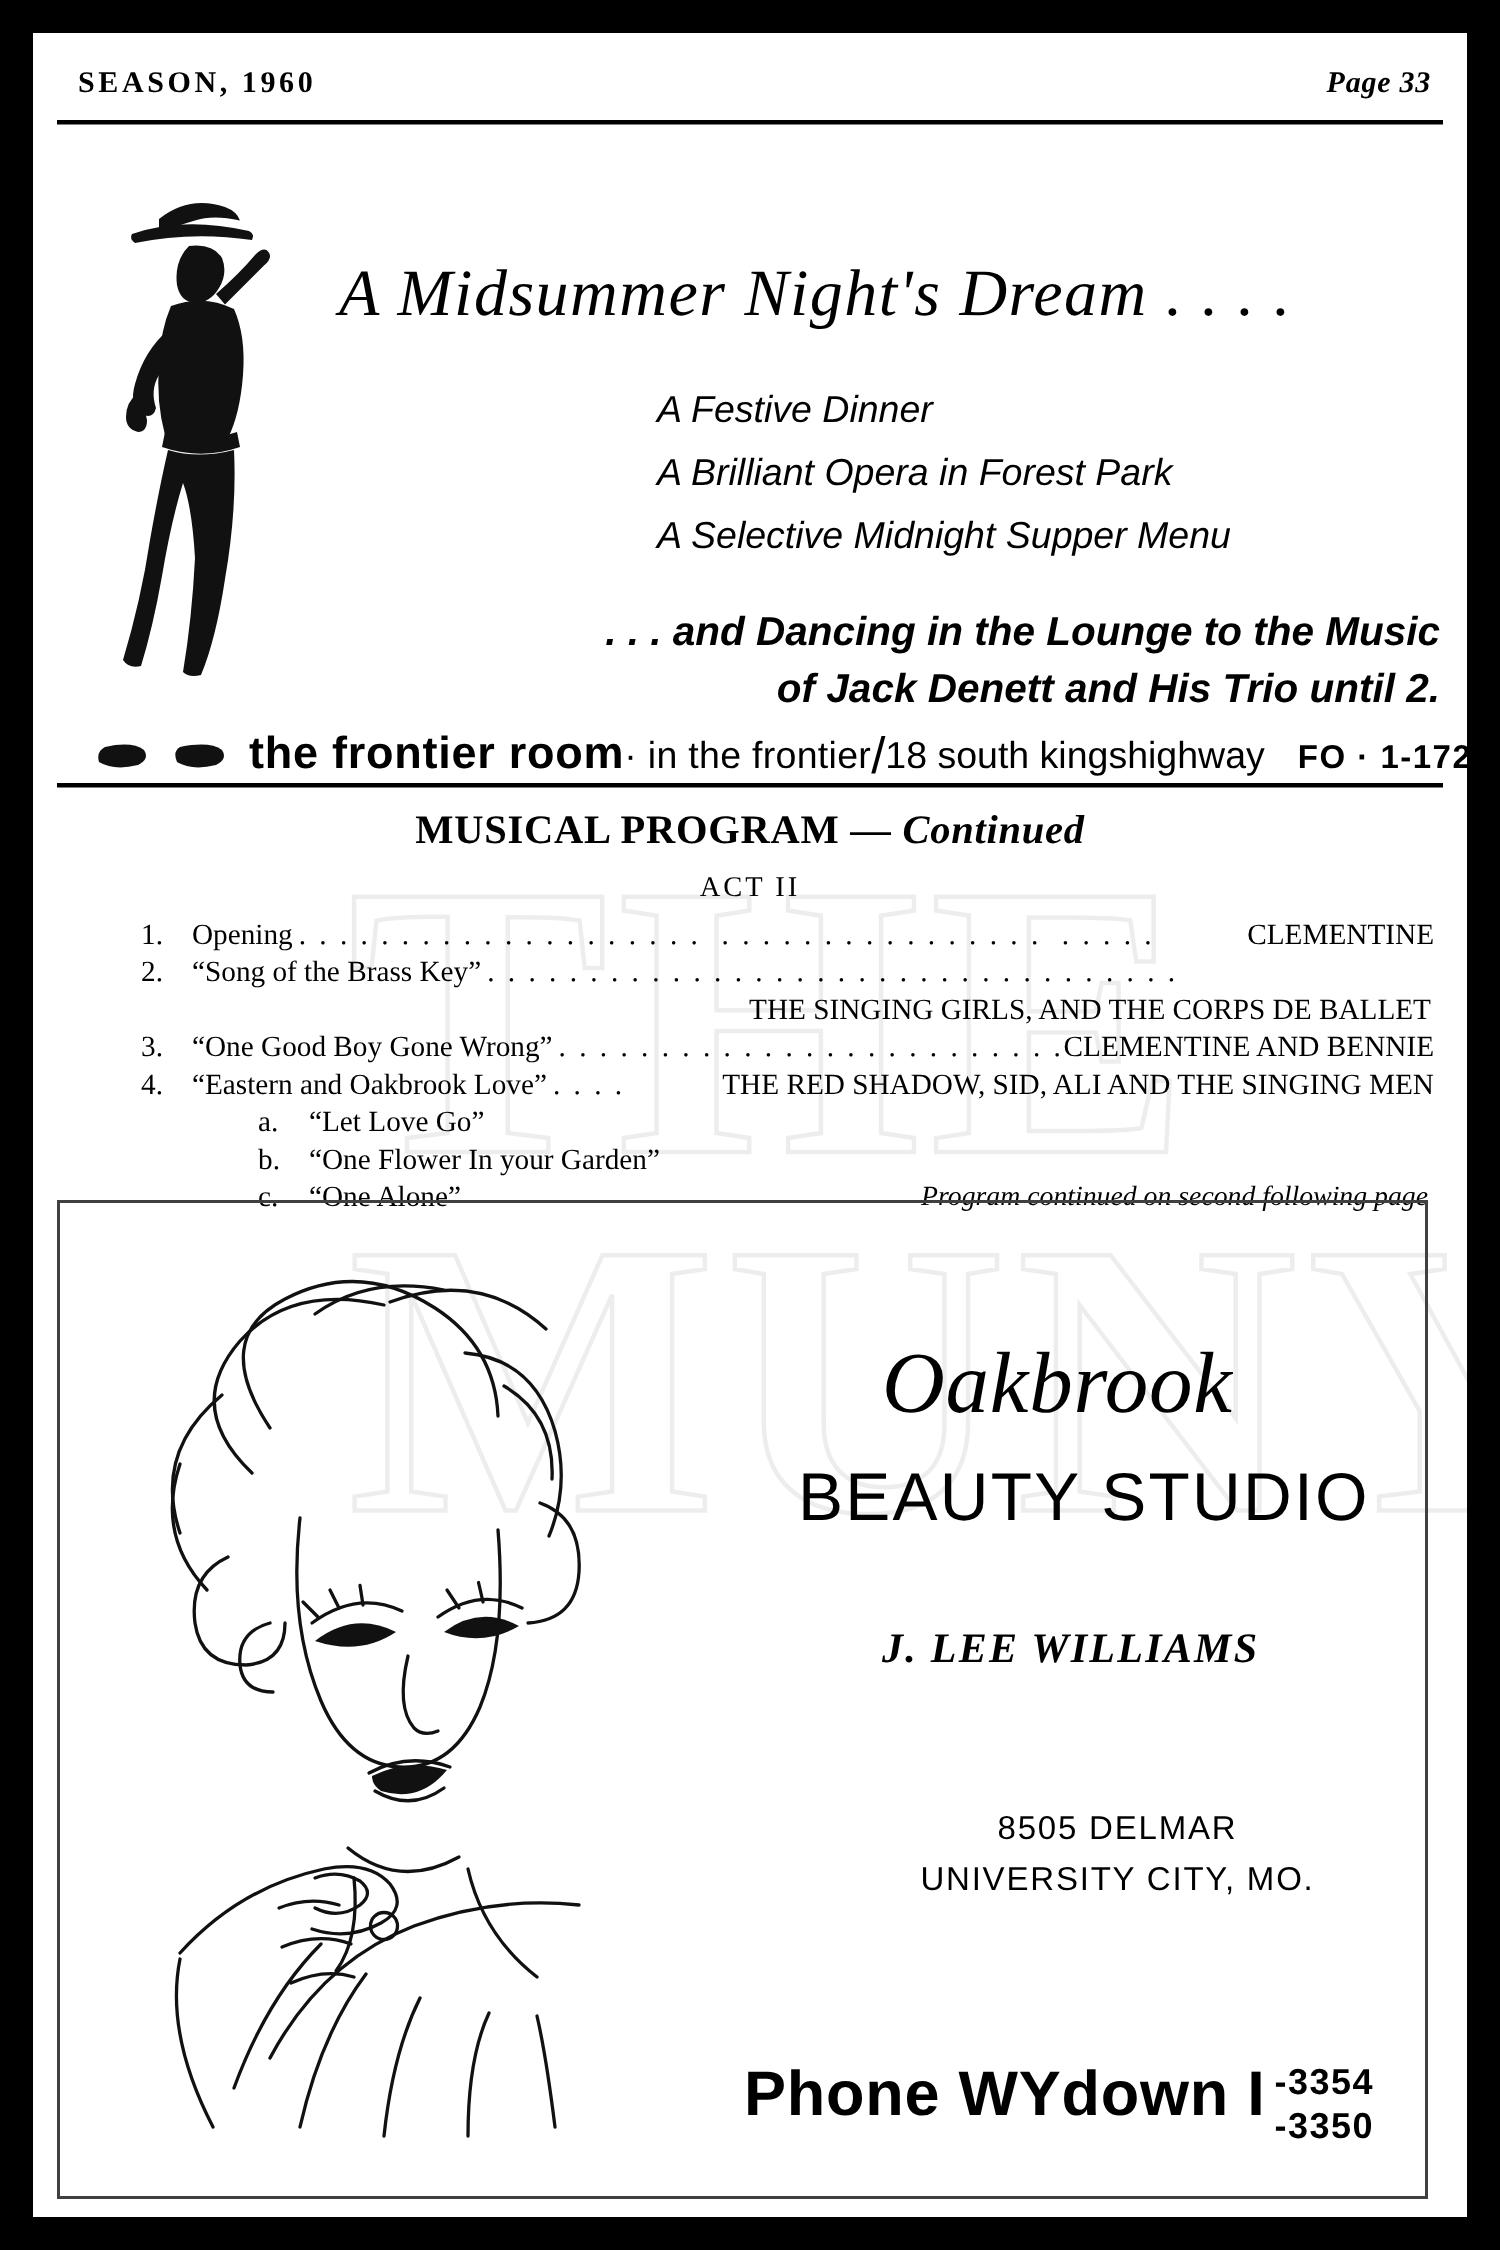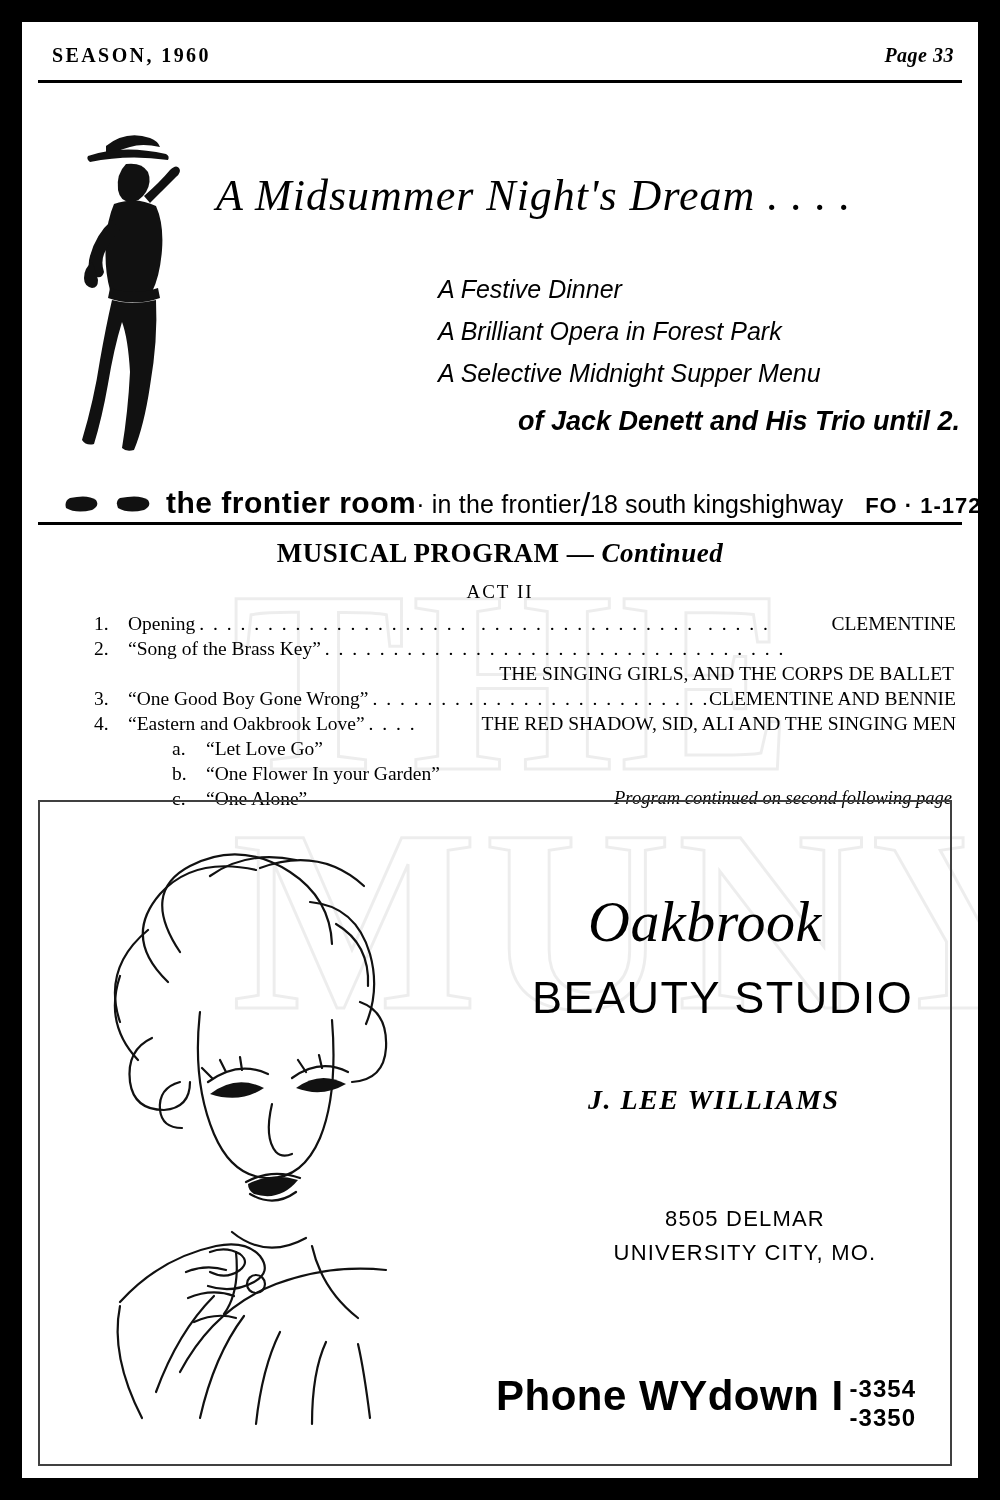--- a/index.html
+++ b/index.html
@@ -82,38 +82,37 @@
   
   .ad-frontier {
     position: absolute;
     left: 16px;
     top: 70px;
     width: 924px;
     height: 430px;
   }
   .headline {
     position: absolute;
-    left: 178px;
+    left: 188px;
     top: 78px;
     font-family: "Liberation Serif", serif;
     font-style: italic;
     font-size: 44px;
     letter-spacing: 1px;
     white-space: nowrap;
   }
   .bullets {
     position: absolute;
     left: 400px;
     top: 160px;
     font-family: "Liberation Sans", sans-serif;
     font-style: italic;
     font-size: 25px;
     line-height: 42px;
     font-weight: 500;
-    margin-top: 16px;
   }
   .dancing {
     position: absolute;
     left: 352px;
     top: 310px;
     width: 570px;
     font-family: "Liberation Sans", sans-serif;
     font-style: italic;
     font-weight: bold;
     font-size: 27px;
@@ -342,20 +341,21 @@
 
     <div class="headline">A Midsummer Night's Dream . . . .</div>
 
     <div class="bullets">
       <div>A Festive Dinner</div>
       <div>A Brilliant Opera in Forest Park</div>
       <div>A Selective Midnight Supper Menu</div>
     </div>
 
     <div class="dancing">
+      <div>. . . and Dancing in the Lounge to the Music</div>
       <div>of Jack Denett and His Trio until 2.</div>
     </div>
 
     <div class="tagline">
       <span class="tl-name">the frontier room</span><span class="tl-mid">· in the frontier</span><span class="tl-slash">/</span><span class="tl-addr">18 south kingshighway</span><span class="tl-phone">FO · 1-1722</span>
     </div>
   </div>
 
   <div class="rule-mid"></div>
 

